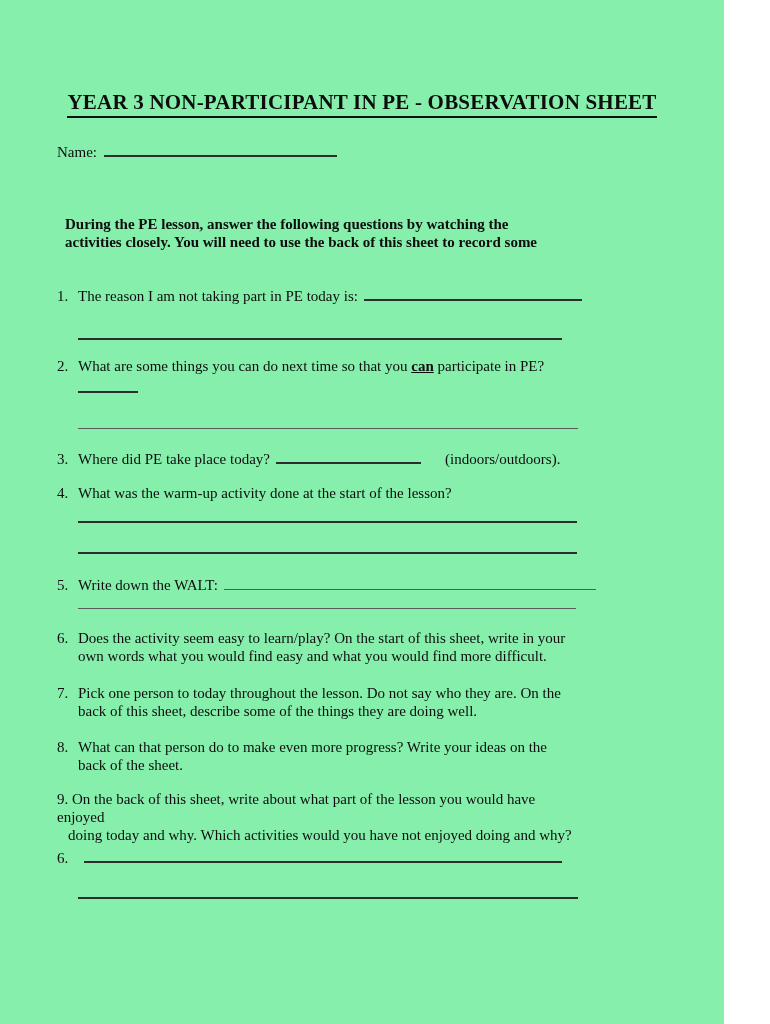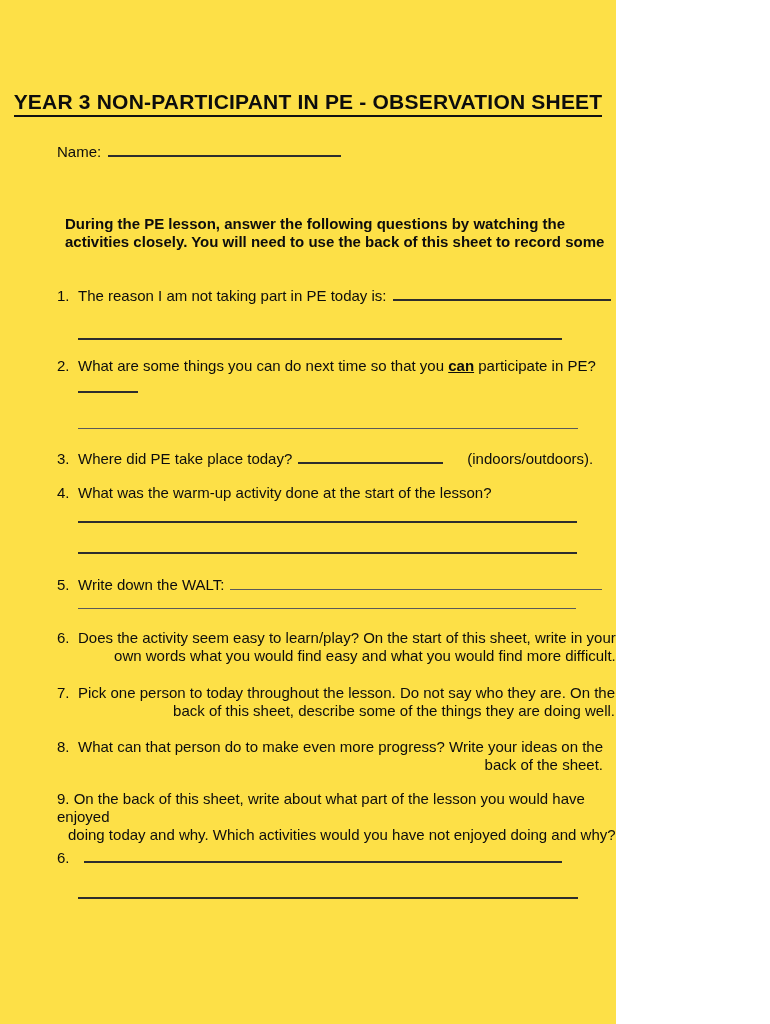--- a/index.html
+++ b/index.html
@@ -1,21 +1,21 @@
 <!DOCTYPE html>
 <html><head>
 <meta charset="utf-8">
 <style>
   html, body { margin: 0; padding: 0; background: #ffffff; }
   .page {
     position: relative;
-    width: 616px;
+    width: 724px;
     height: 1024px;
-    background: #fde047;
-    font-family: Liberation Sans, sans-serif;
+    background: #86efac;
+    font-family: Liberation Serif, serif;
     font-size: 15px;
     color: #0d0d0d;
     overflow: hidden;
   }
   .row {
     position: absolute;
     left: 57px;
     line-height: 18px;
     white-space: nowrap;
   }
@@ -31,21 +31,21 @@
     display: inline-block;
     font-weight: bold;
     font-size: 21px;
     letter-spacing: 0.2px;
     border-bottom: 2.5px solid #111;
     padding-bottom: 1px;
   }
   .bold { font-weight: bold; margin-left: 8px; }
   .emph { font-weight: bold; text-decoration: underline; }
   .qnum { display: inline-block; width: 21px; }
-  .cont { margin-left: 21px; text-align: right; }
+  .cont { margin-left: 21px; }
   .indent3 { padding-left: 11px; }
   .blank {
     display: inline-block;
     height: 13px;
     border-bottom: 2px solid #2d2d2d;
     margin-left: 6px;
     vertical-align: baseline;
   }
   .blank.thin { border-bottom: 1px solid #5a5a5a; }
   .hline {

